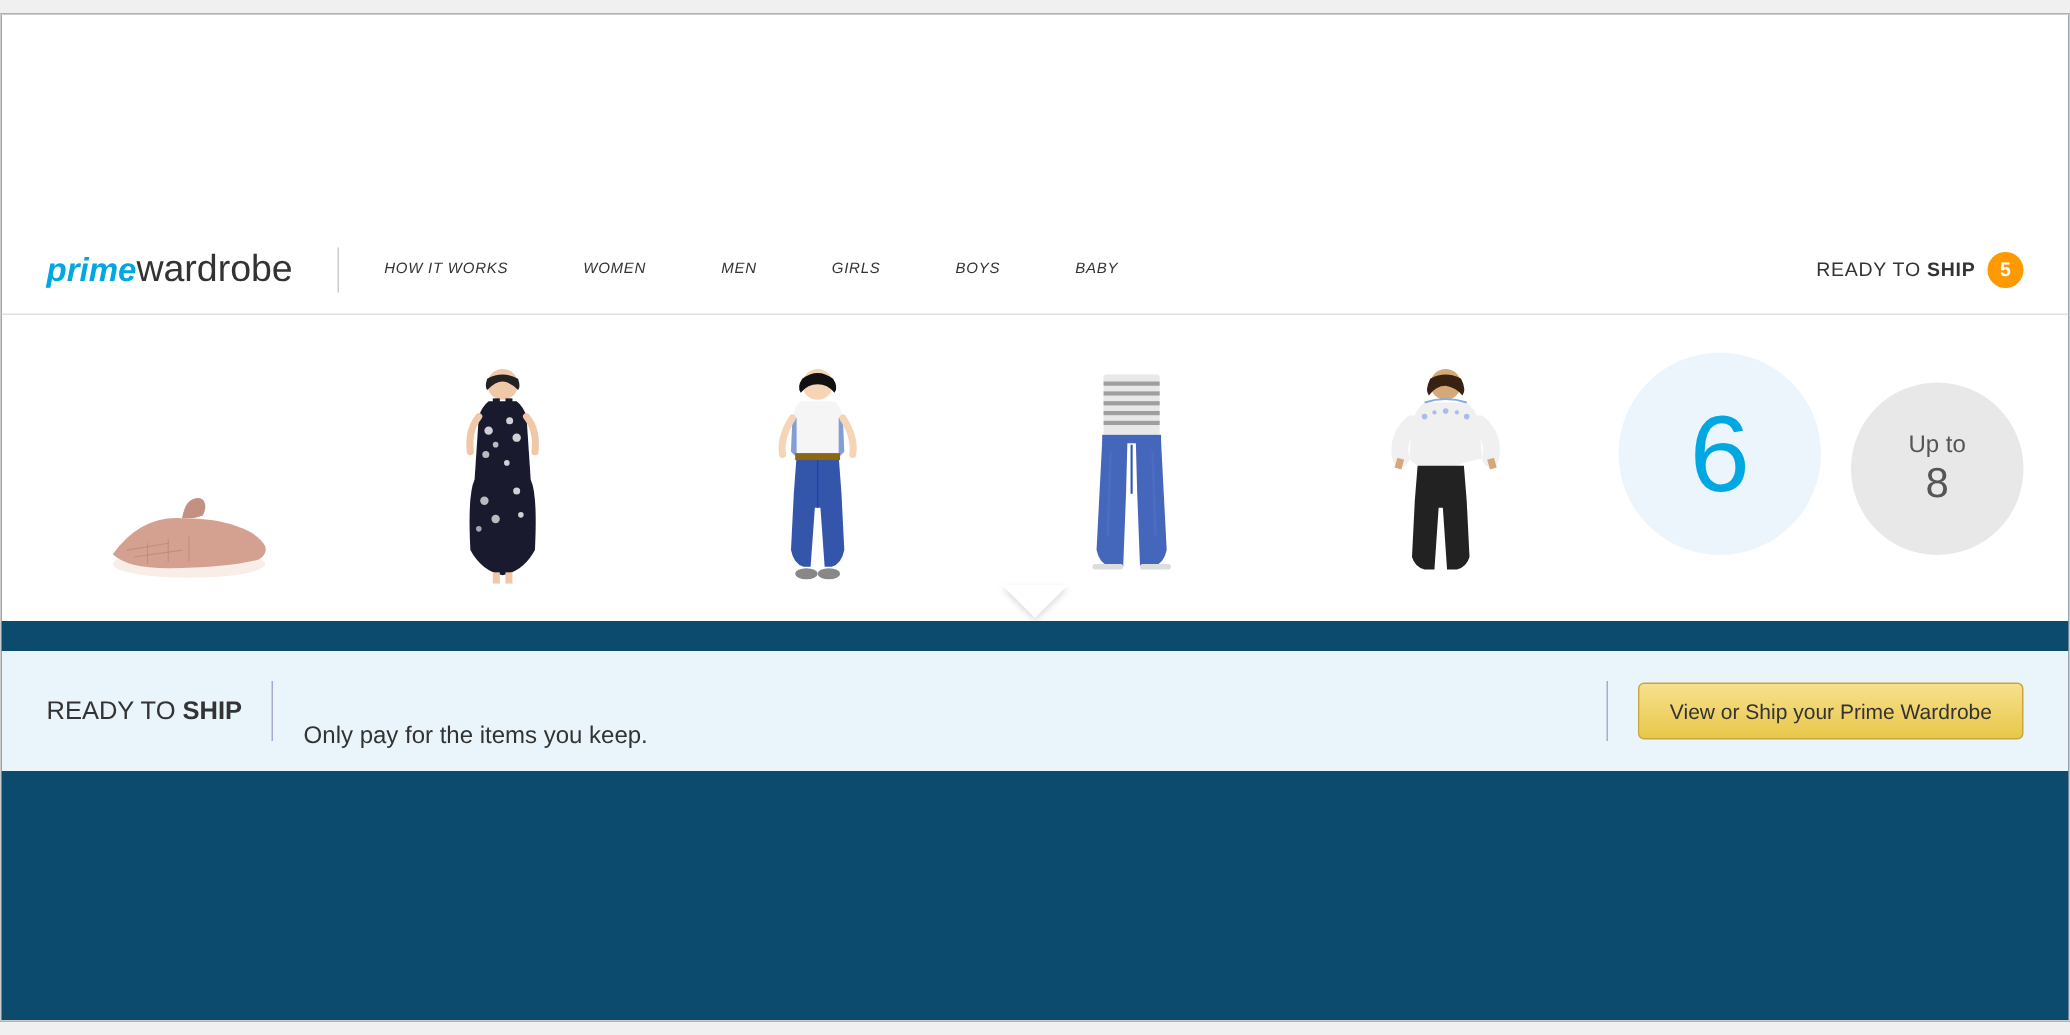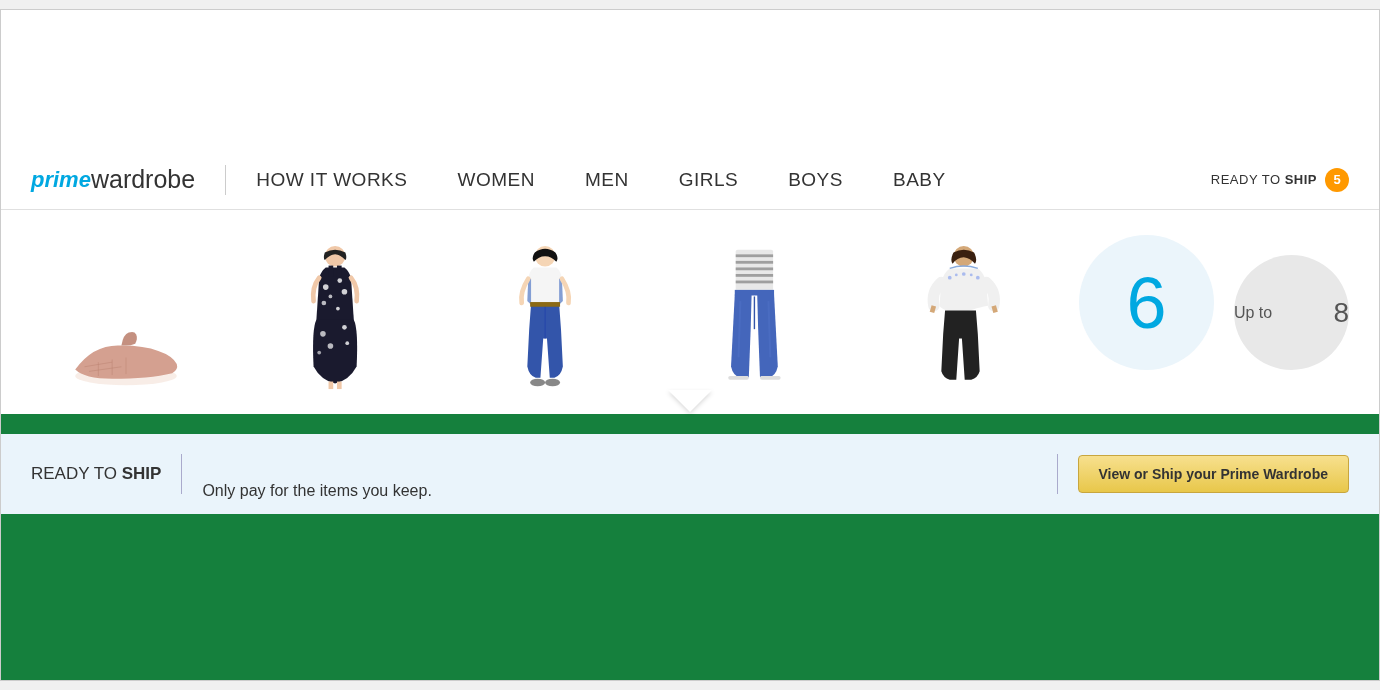--- a/index.html
+++ b/index.html
@@ -9,21 +9,21 @@
       background: #f0f0f0;
       display: flex;
       justify-content: center;
       align-items: center;
       min-height: 100vh;
     }
 
     .screen {
       width: 1380px;
       height: 672px;
-      background: #15803d;
+      background: #0c4a6e;
       border: 1px solid #ccc;
       overflow: hidden;
       position: relative;
     }
 
     
     .top-spacer {
       height: 140px;
       background: #fff;
     }
@@ -65,26 +65,27 @@
     }
 
     .nav-links {
       display: flex;
       align-items: center;
       gap: 50px;
       flex: 1;
     }
 
     .nav-link {
-      font-size: 19px;
+      font-size: 10px;
       color: #333;
       text-transform: uppercase;
       letter-spacing: 0.5px;
       cursor: pointer;
       white-space: nowrap;
+      font-style: italic;
     }
 
     .ready-to-ship-nav {
       display: flex;
       align-items: center;
       gap: 8px;
       margin-left: auto;
     }
 
     .ready-to-ship-nav-text {
@@ -143,23 +144,23 @@
       flex-shrink: 0;
       margin-bottom: 20px;
     }
 
     .up-to-circle {
       width: 115px;
       height: 115px;
       border-radius: 50%;
       background: #e8e8e8;
       display: flex;
-      flex-direction: row;
-      align-items: center;
-      justify-content: space-between;
+      flex-direction: column;
+      align-items: center;
+      justify-content: center;
       flex-shrink: 0;
       margin-bottom: 20px;
     }
 
     .up-to-text {
       font-size: 16px;
       color: #555;
       line-height: 1.2;
       text-align: center;
     }
@@ -215,21 +216,21 @@
 
     .ship-button {
       background: linear-gradient(to bottom, #f7e08e, #e8c74a);
       border: 1px solid #c8a63e;
       border-radius: 4px;
       padding: 10px 20px;
       font-size: 14px;
       color: #333;
       cursor: pointer;
       white-space: nowrap;
-      font-weight: bold;
+      font-weight: normal;
     }
 
     
     .product-svg {
       max-height: 145px;
       max-width: 120px;
     }
 
   </style>
 </head>

